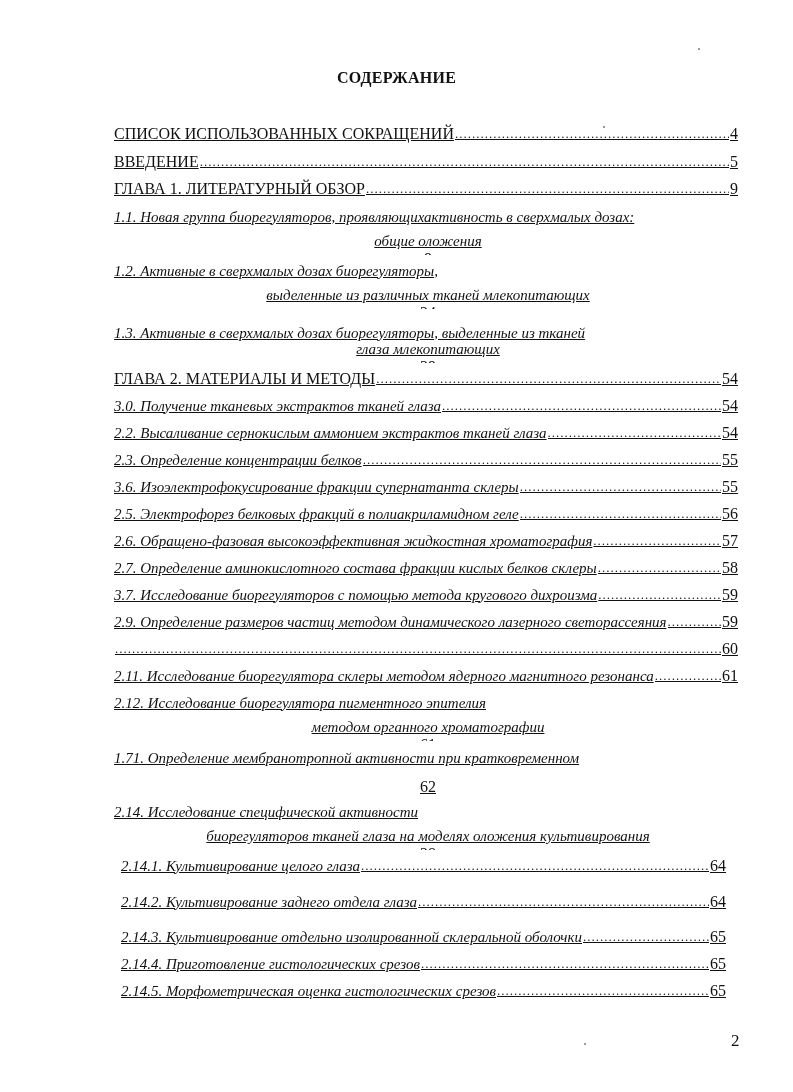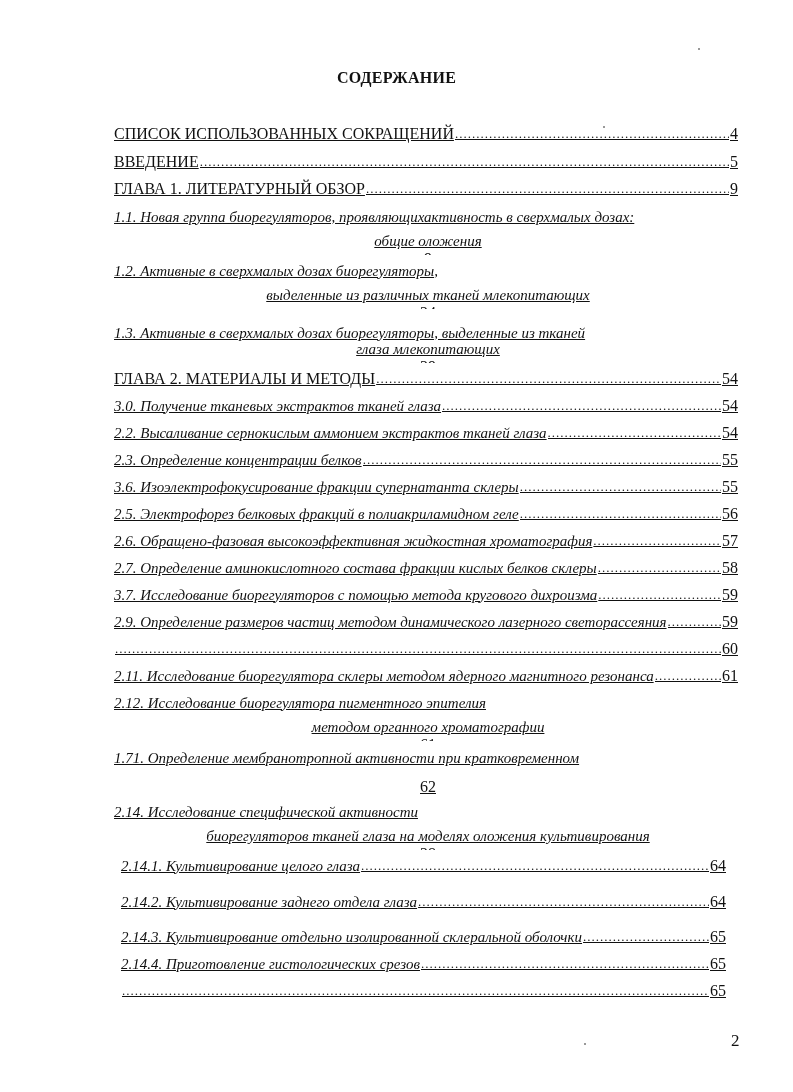--- a/index.html
+++ b/index.html
@@ -239,20 +239,21 @@
       <span class="label">2.14.3. Культивирование отдельно изолированной склеральной оболочки</span>
       <span class="leader"></span>
       <span class="pg">65</span>
     </div>
     <div class="row sub lvl2" style="top:953px">
       <span class="label">2.14.4. Приготовление гистологических срезов</span>
       <span class="leader"></span>
       <span class="pg">65</span>
     </div>
     <div class="row sub lvl2" style="top:980px">
+      <span class="label">2.14.5. Морфометрическая оценка гистологических срезов</span>
       <span class="leader"></span>
       <span class="pg">65</span>
     </div>
   </div>
 
   <div class="page-num">2</div>
 
   <span class="speck" style="left:698px; top:48px;"></span>
   <span class="speck" style="left:603px; top:126px;"></span>
   <span class="speck" style="left:584px; top:1043px;"></span>

